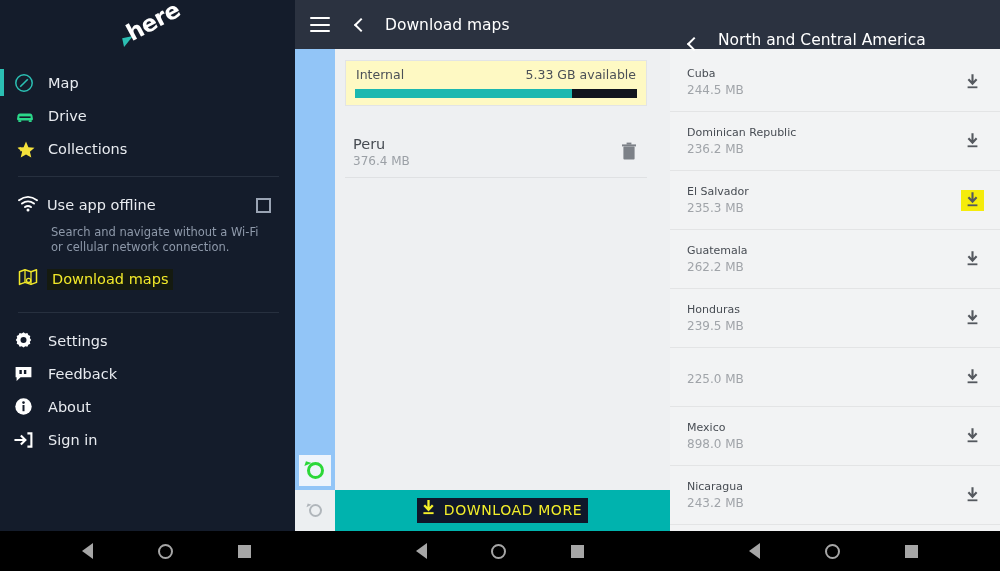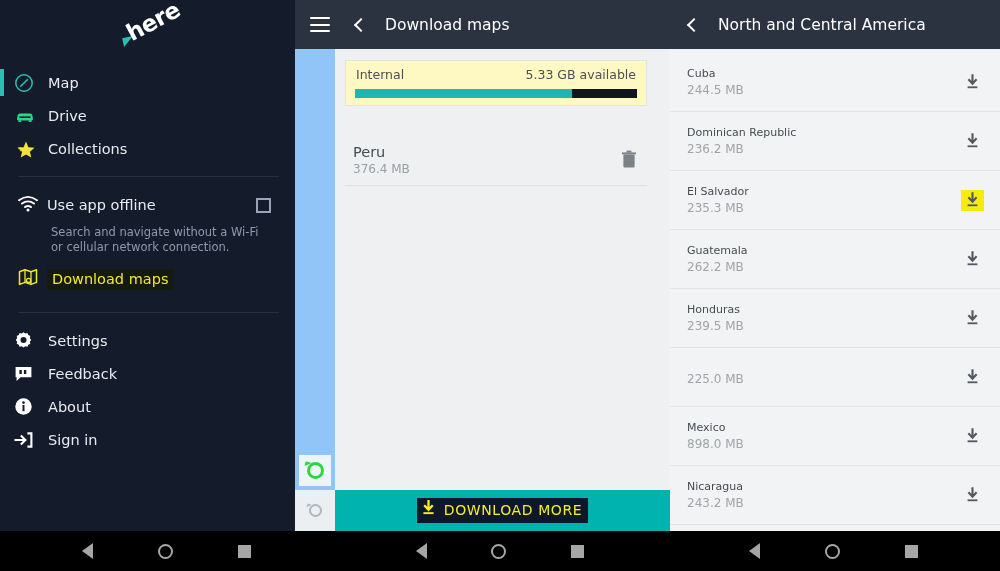--- a/index.html
+++ b/index.html
@@ -160,21 +160,21 @@
   }
   .storage-top .t {
     font-size: 12.5px; color: #4b5057; font-family: "DejaVu Sans", sans-serif;
   }
   .storage-track {
     margin: 7px 9px 0 9px; height: 9px; background: #11151d;
   }
   .storage-fill { height: 100%; background: #1cb8b0; }
 
   .peru-row {
-    position: absolute; left: 50px; top: 134px;
+    position: absolute; left: 50px; top: 126px;
     width: 302px; height: 52px;
     display: flex; align-items: center;
     border-bottom: 1px solid #dfe1e3;
     cursor: pointer;
   }
   .peru-texts { flex: 1; padding-left: 8px; }
   .peru-name { font-size: 14.5px; color: #474c53; font-family: "DejaVu Sans", sans-serif; }
   .peru-size { font-size: 12px; color: #9ba0a6; margin-top: 2px; font-family: "DejaVu Sans", sans-serif; }
   .trash { width: 16px; height: 19px; margin-right: 10px; cursor: pointer;}
 
@@ -195,21 +195,21 @@
   }
 
   
   .right-pane {
     position: absolute; left: 670px; top: 0;
     width: 330px; height: 531px;
     background: #f2f3f4;
   }
   .right-header {
     height: 49px; background: #2b3240;
-    display: flex; align-items: center; padding-left: 19px;
+    display: flex; align-items: flex-end; padding-left: 19px;
   }
   .right-title {
     font-size: 15.5px; color: #ffffff; margin-left: 19px;
     font-family: "DejaVu Sans", sans-serif;
   }
   .country-list { padding-top: 4px; }
   .country-row {
     height: 59px; display: flex; align-items: center;
     border-bottom: 1px solid #e3e4e5;
     padding-left: 17px; padding-right: 16px;

